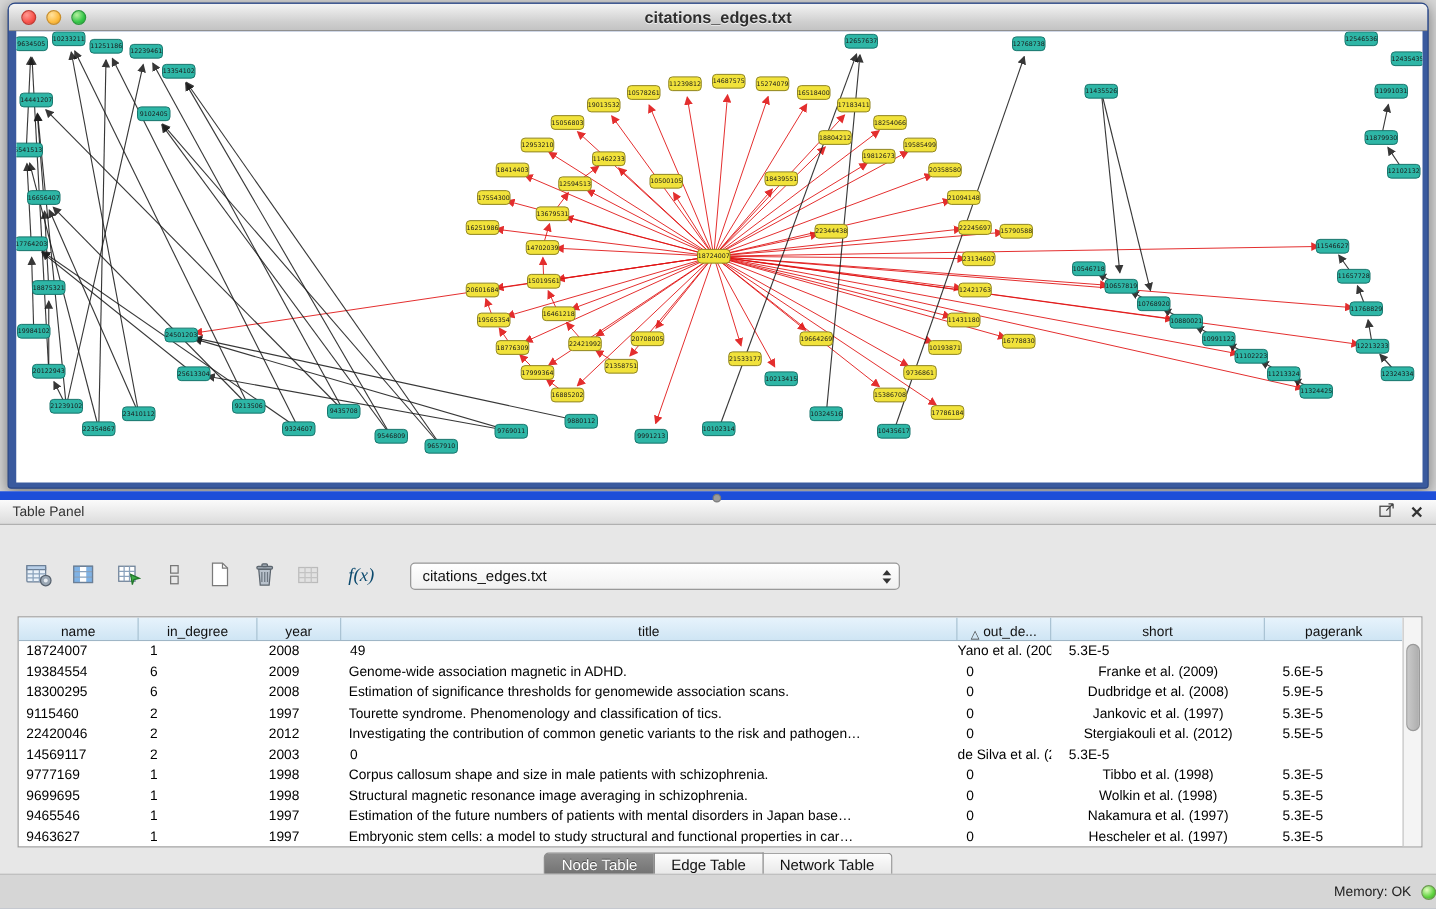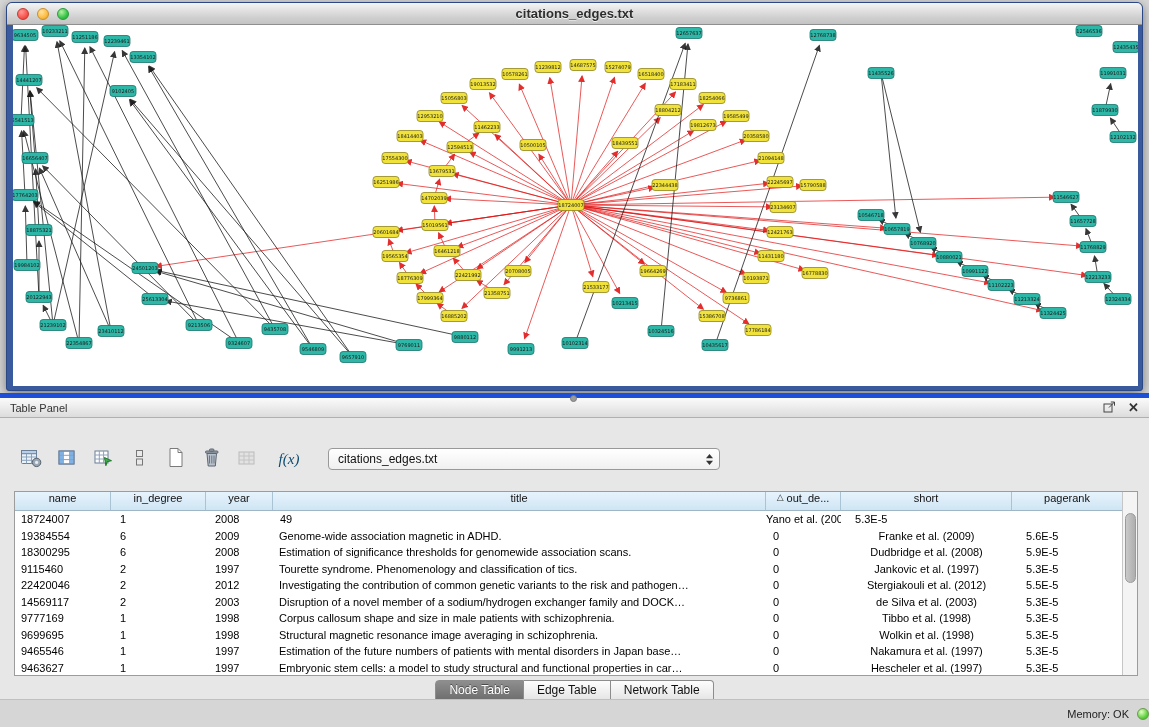--- a/index.html
+++ b/index.html
@@ -41,21 +41,21 @@
 
   
   .grip{
     position:absolute; left:570px; top:395px; width:7px; height:7px;
     border-radius:50%; background:#9b9b9b; border:1px solid #7a7a7a; z-index:6;
   }
 
   
   .table-panel{
     position:absolute; left:0; top:393px; width:1149px; height:306px;
-    background:#e7e7e7; border-top:5px solid #1d4ed8;
+    background:#e7e7e7; border-top:7px solid #1d4ed8;
   }
   .panel-header{
     height:20px; background:linear-gradient(#fbfbfb,#dcdcdc);
     border-bottom:1px solid #b0b0b0;
     display:flex; align-items:center; padding:0 10px;
   }
   .panel-title{ font-size:11px; color:#333; }
   .panel-actions{ margin-left:auto; display:flex; align-items:center; gap:12px; }
   .panel-actions .x{ font-size:13px; font-weight:bold; color:#333; cursor:default; line-height:1;}
   .toolbar{
@@ -87,21 +87,21 @@
   .thead, .tr{
     display:grid;
     grid-template-columns:96px 95px 67px 1fr 75px 171px 110px;
   }
   .thead{
     height:19px;
     background:linear-gradient(#e7f3fc,#cfe5f4);
     border-bottom:1px solid #9fb6c6;
   }
   .th{
-    font-size:11px; color:#111; display:flex; align-items:flex-start; justify-content:center;
+    font-size:11px; color:#111; display:flex; align-items:flex-end; justify-content:center;
     border-right:1px solid #aac3d4; gap:3px; overflow:hidden; white-space:nowrap;
   }
   .th:last-child{ border-right:none; }
   .th .sort{ font-size:9px; color:#333; }
   .tbody{ flex:1; overflow:hidden; background:#fff;}
   .tr{ height:16.5px; }
   .td{
     font-size:11px; color:#000; line-height:16.5px;
     overflow:hidden; white-space:nowrap; padding-left:6px;
   }
@@ -839,21 +839,20 @@
               <div class="td c2">2012</div>
               <div class="td c3">Investigating the contribution of common genetic variants to the risk and pathogen…</div>
               <div class="td c4">0</div>
               <div class="td c5">Stergiakouli et al. (2012)</div>
               <div class="td c6">5.5E-5</div>
             </div>
             <div class="tr">
               <div class="td c0">14569117</div>
               <div class="td c1">2</div>
               <div class="td c2">2003</div>
-              <div class="td c3">Disruption of a novel member of a sodium/hydrogen exchanger family and DOCK…</div>
               <div class="td c4">0</div>
               <div class="td c5">de Silva et al. (2003)</div>
               <div class="td c6">5.3E-5</div>
             </div>
             <div class="tr">
               <div class="td c0">9777169</div>
               <div class="td c1">1</div>
               <div class="td c2">1998</div>
               <div class="td c3">Corpus callosum shape and size in male patients with schizophrenia.</div>
               <div class="td c4">0</div>

